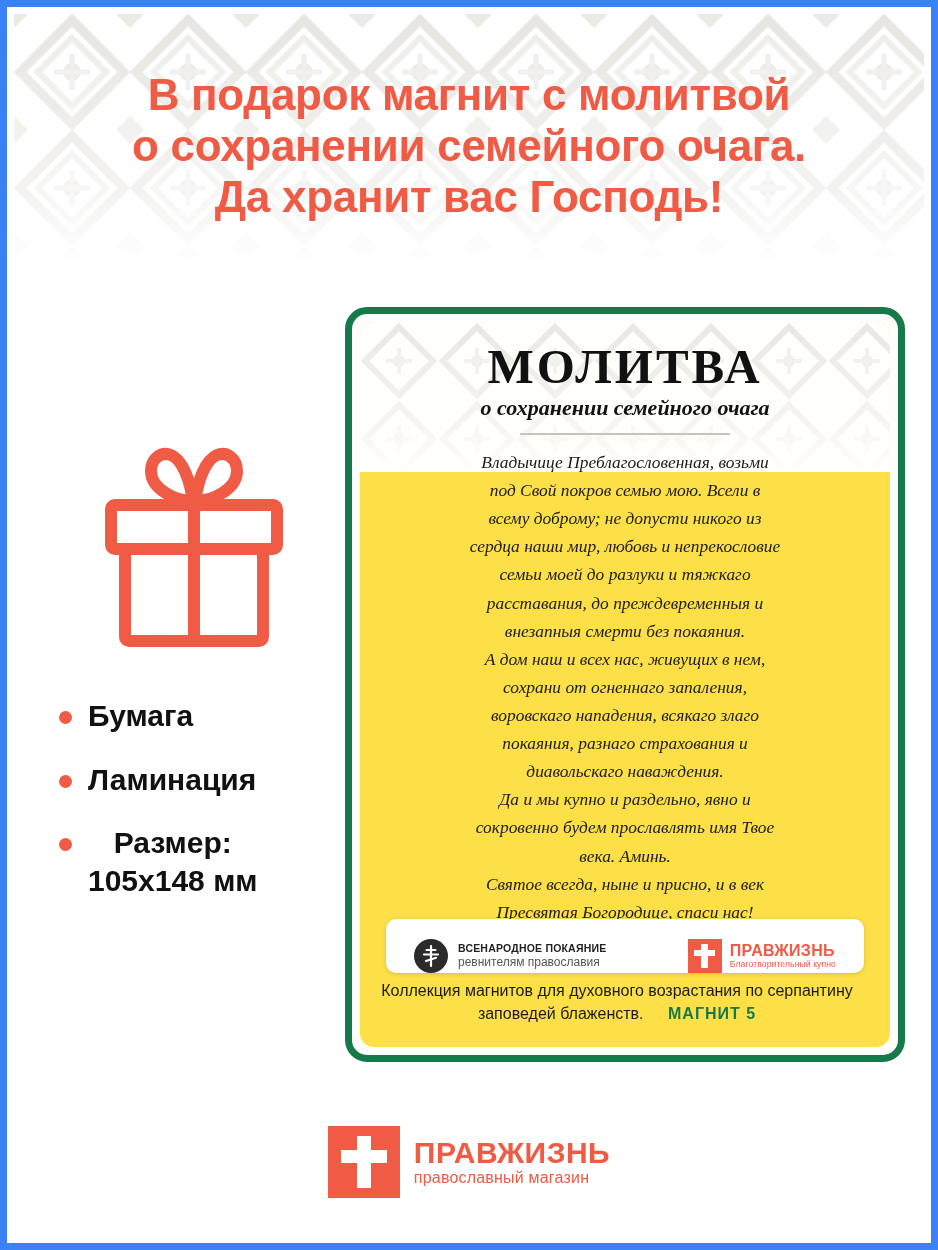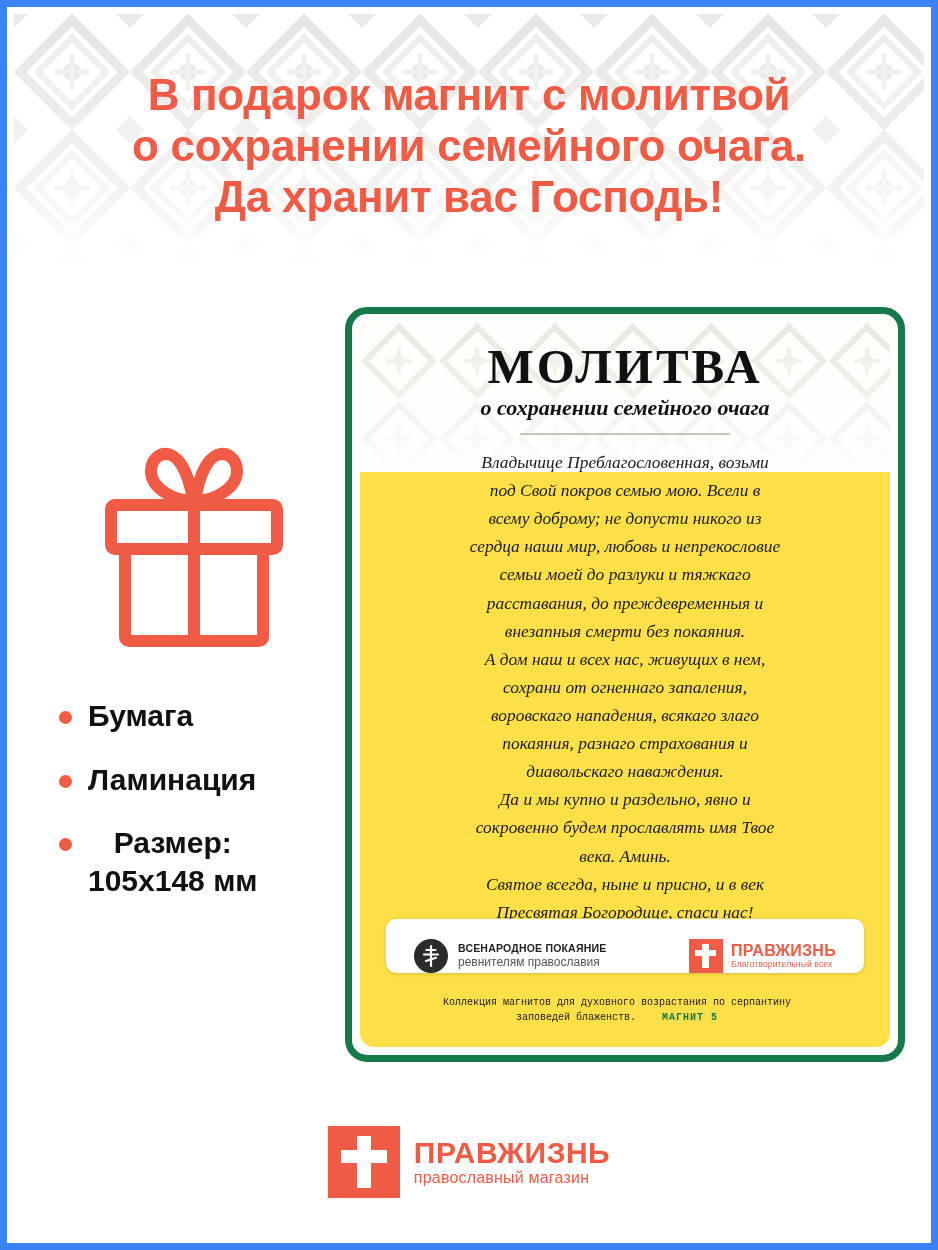--- a/index.html
+++ b/index.html
@@ -192,22 +192,22 @@
     background: #fff;
   }
   .pz-name { font-size: 16px; font-weight: bold; color:#ef5b45; letter-spacing:.3px; line-height:1.05;}
   .pz-sub { font-size: 8.6px; color:#ef5b45; letter-spacing:.1px;}
 
   .card-footnote {
     position: absolute;
     left: 4px; right: 20px;
     bottom: 22px;
     text-align: center;
-    font-family: Liberation Mono, monospace;
-    font-size: 10px;
+    font-family: Liberation Sans, sans-serif;
+    font-size: 16px;
     color: #1a1a1a;
     line-height: 1.45;
     z-index: 3;
   }
   .magnet-no {
     color: #16794a;
     font-weight: bold;
     letter-spacing: 1px;
     margin-left: 20px;
   }
@@ -372,21 +372,21 @@
           </span>
           <span>
             <span class="credit-txt-1" style="display:block">ВСЕНАРОДНОЕ ПОКАЯНИЕ</span>
             <span class="credit-txt-2" style="display:block">ревнителям православия</span>
           </span>
         </div>
         <div class="credit-right">
           <span class="pz-mark"></span>
           <span>
             <span class="pz-name" style="display:block">ПРАВЖИЗНЬ</span>
-            <span class="pz-sub" style="display:block">Благотворительный всех</span>
+            <span class="pz-sub" style="display:block">Благотворительный купно</span>
           </span>
         </div>
       </div>
 
       <div class="card-footnote">
         <span>Коллекция магнитов для духовного возрастания по серпантину</span><br>
         <span>заповедей блаженств.</span>
         <span class="magnet-no">МАГНИТ 5</span>
       </div>
 

